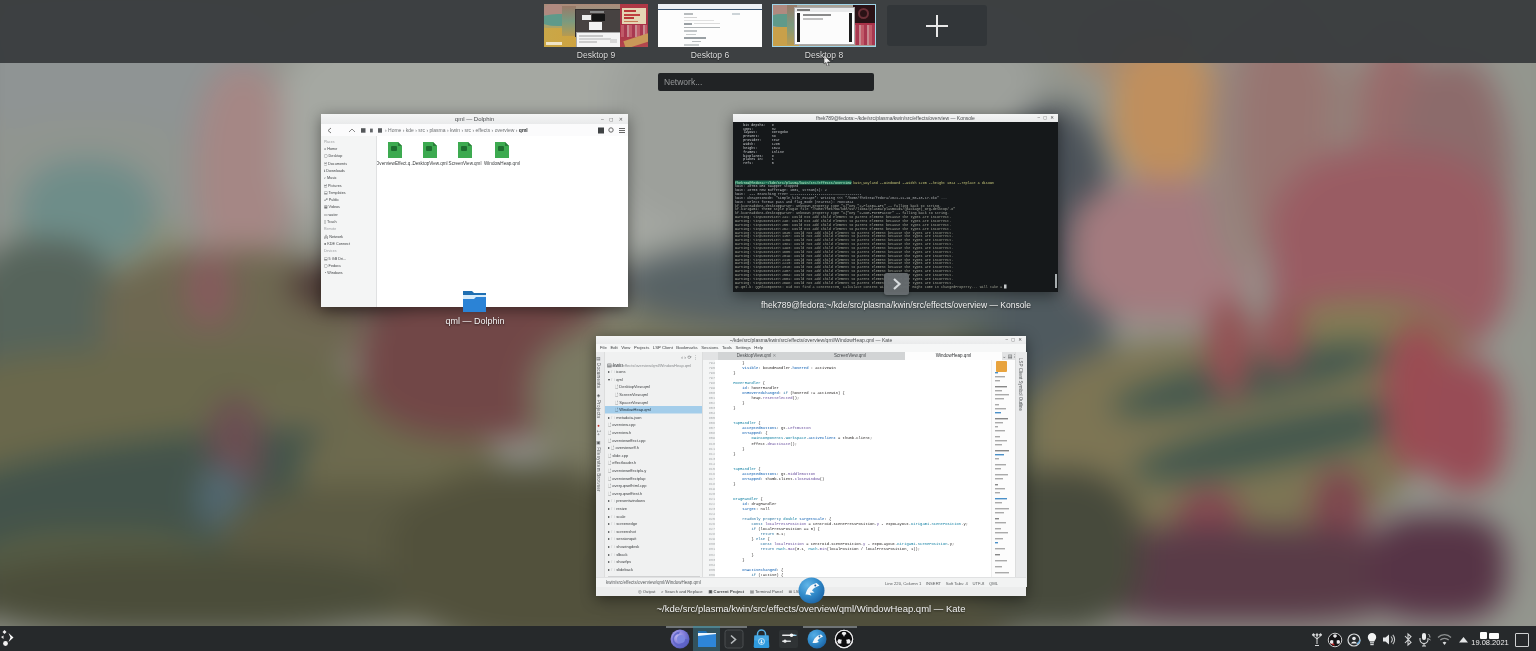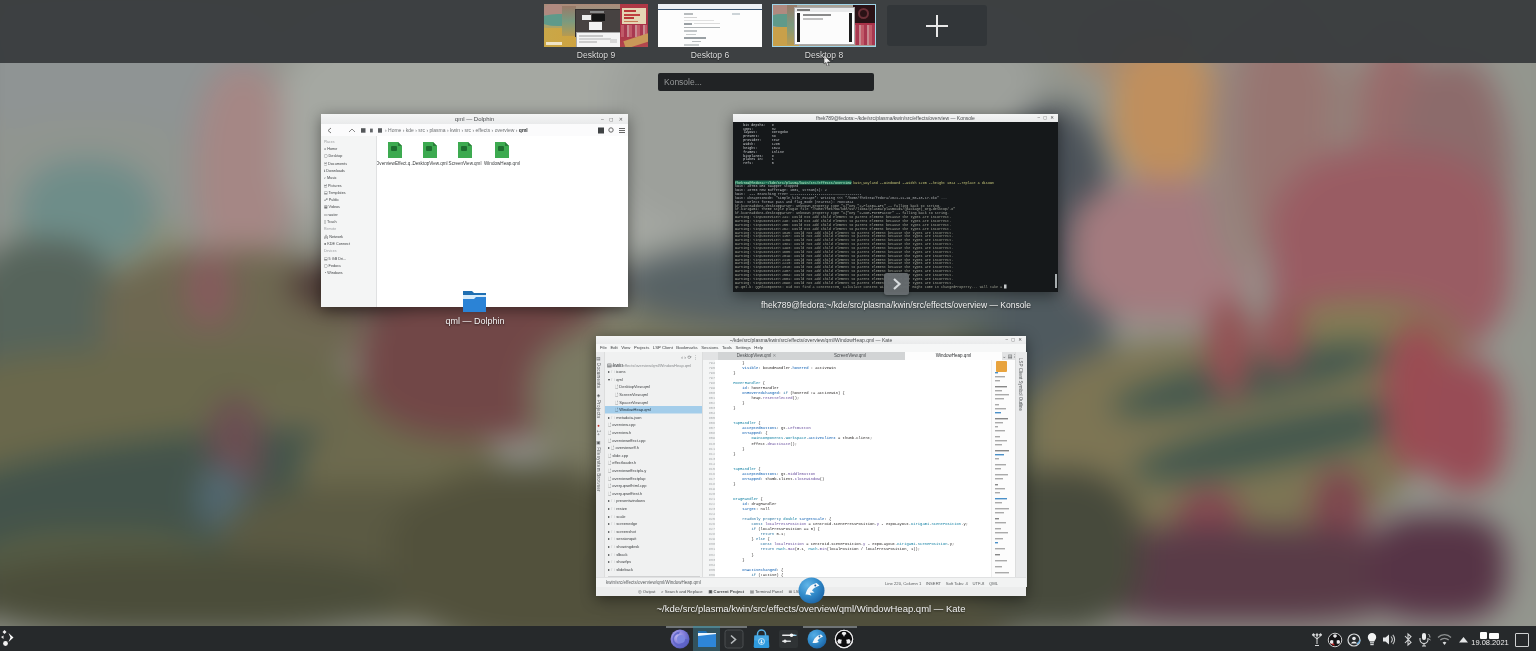--- a/index.html
+++ b/index.html
@@ -138,21 +138,21 @@
   </div>
   <div class="abs" style="left:823px;top:52px;width:9px;height:11px">
     <svg width="9" height="11" viewBox="0 0 9 11">
           <path d="M1 0 L8 7 L4.5 7 L6 11 L4 11 L3 7.5 L1 9 Z" fill="#f0f0f0" stroke="#333" stroke-width="0.6"></path>
         </svg>
   </div>
   <div class="dlabel" style="left:596px">Desktop 9</div>
   <div class="dlabel" style="left:710px">Desktop 6</div>
   <div class="dlabel" style="left:824px">Desktop 8</div>
 </div>
-<div id="search">Konsole...</div>
+<div id="search">Network...</div>
 <div class="win" id="dolphin" style="left:321px;top:114px;width:307px;height:193px;background:#fff">
   <div class="titlebar" style="height:10px;font-size:6px;line-height:10px">qml — Dolphin<span class="winbtns" style="font-size:5px;top:0">– ◻ ✕</span></div>
   <div class="abs" style="left:0;top:10px;width:307px;height:12px;background:#fbfbfc;border-bottom:1px solid #e3e4e5">
     <svg class="abs" style="left:4px;top:3px" width="290" height="7" viewBox="0 0 290 7">
       <path d="M6 1 L3 3.5 L6 6" stroke="#777" stroke-width="1" fill="none"></path>
       <path d="M24 5 L27 2 L30 5" stroke="#888" stroke-width="1" fill="none"></path>
       <rect x="36" y="1.2" width="4.5" height="4.5" fill="#54575a"></rect>
       <rect x="45" y="1.6" width="2.8" height="3.8" fill="#64676a"></rect>
       <rect x="53" y="1.2" width="4" height="4.5" fill="#5a5d60"></rect>
     </svg>

